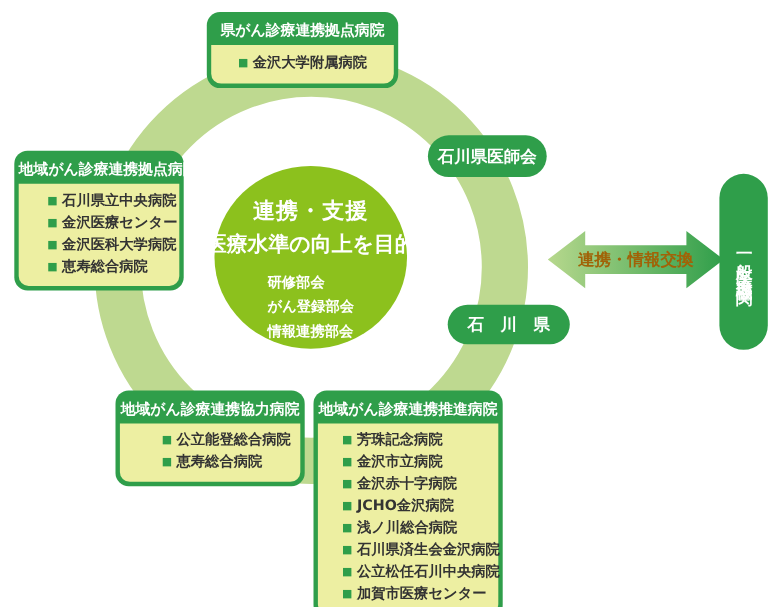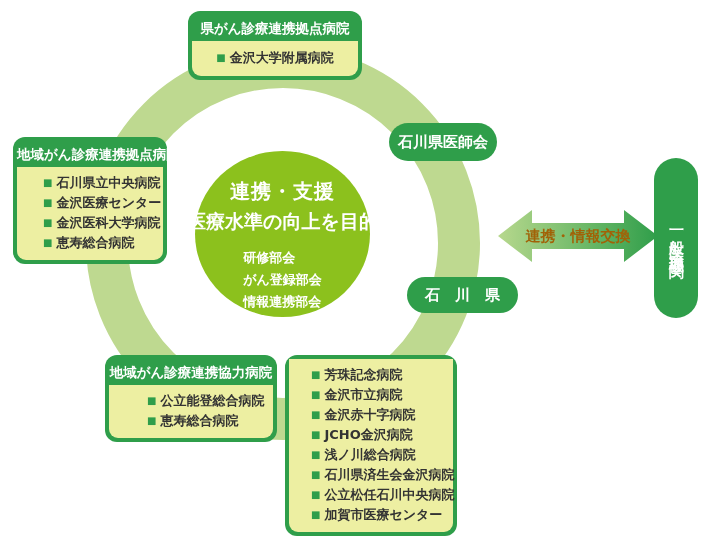--- a/index.html
+++ b/index.html
@@ -127,20 +127,21 @@
   <div class="box box-bl">
     <div class="box-header">地域がん診療連携協力病院</div>
     <ul class="box-body">
 
     <li class="hospital-item"><span class="bullet">■</span><span>公立能登総合病院</span></li>
         <li class="hospital-item"><span class="bullet">■</span><span>恵寿総合病院</span></li>
       </ul>
   </div>
 
   <div class="box box-br">
+    <div class="box-header">地域がん診療連携推進病院</div>
     <ul class="box-body">
 
     <li class="hospital-item"><span class="bullet">■</span><span>芳珠記念病院</span></li>
         <li class="hospital-item"><span class="bullet">■</span><span>金沢市立病院</span></li>
         <li class="hospital-item"><span class="bullet">■</span><span>金沢赤十字病院</span></li>
         <li class="hospital-item"><span class="bullet">■</span><span>JCHO金沢病院</span></li>
         <li class="hospital-item"><span class="bullet">■</span><span>浅ノ川総合病院</span></li>
         <li class="hospital-item"><span class="bullet">■</span><span>石川県済生会金沢病院</span></li>
         <li class="hospital-item"><span class="bullet">■</span><span>公立松任石川中央病院</span></li>
         <li class="hospital-item"><span class="bullet">■</span><span>加賀市医療センター</span></li>

